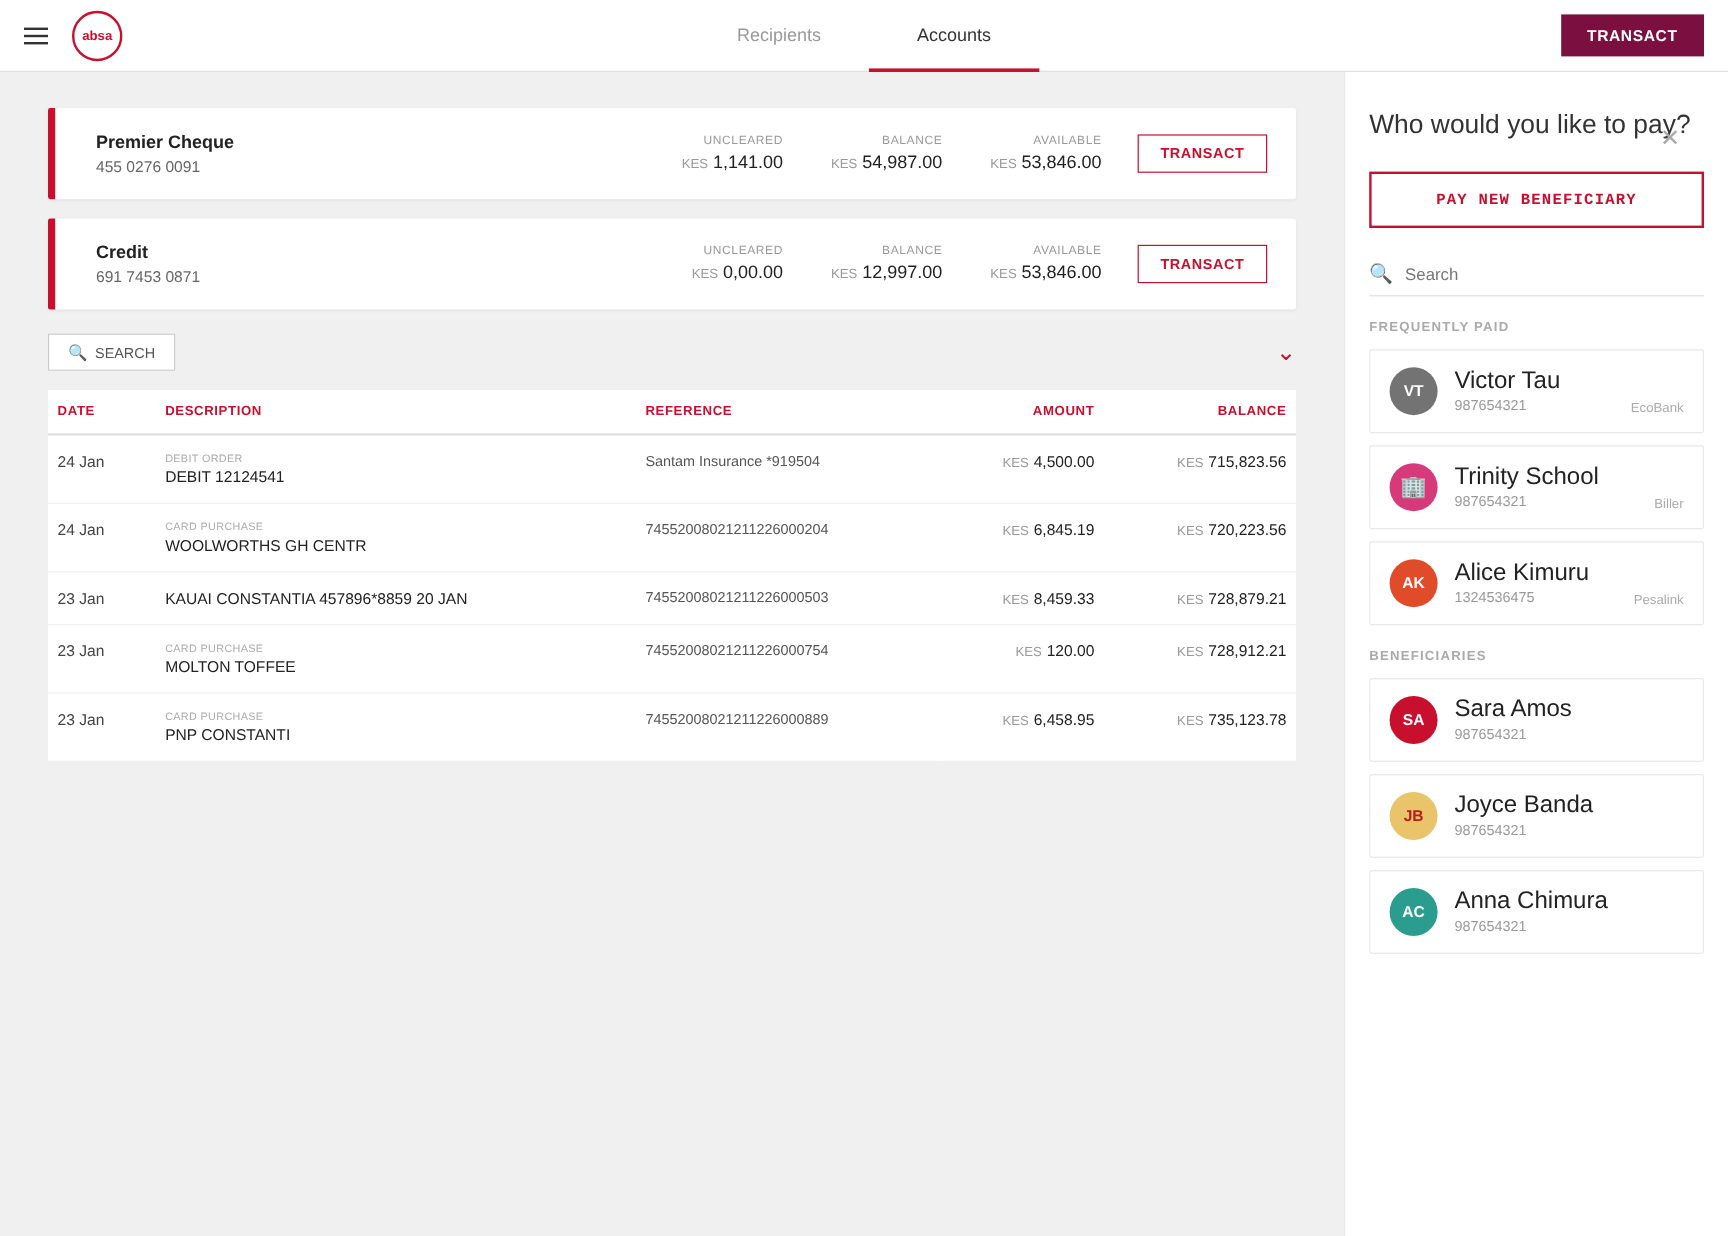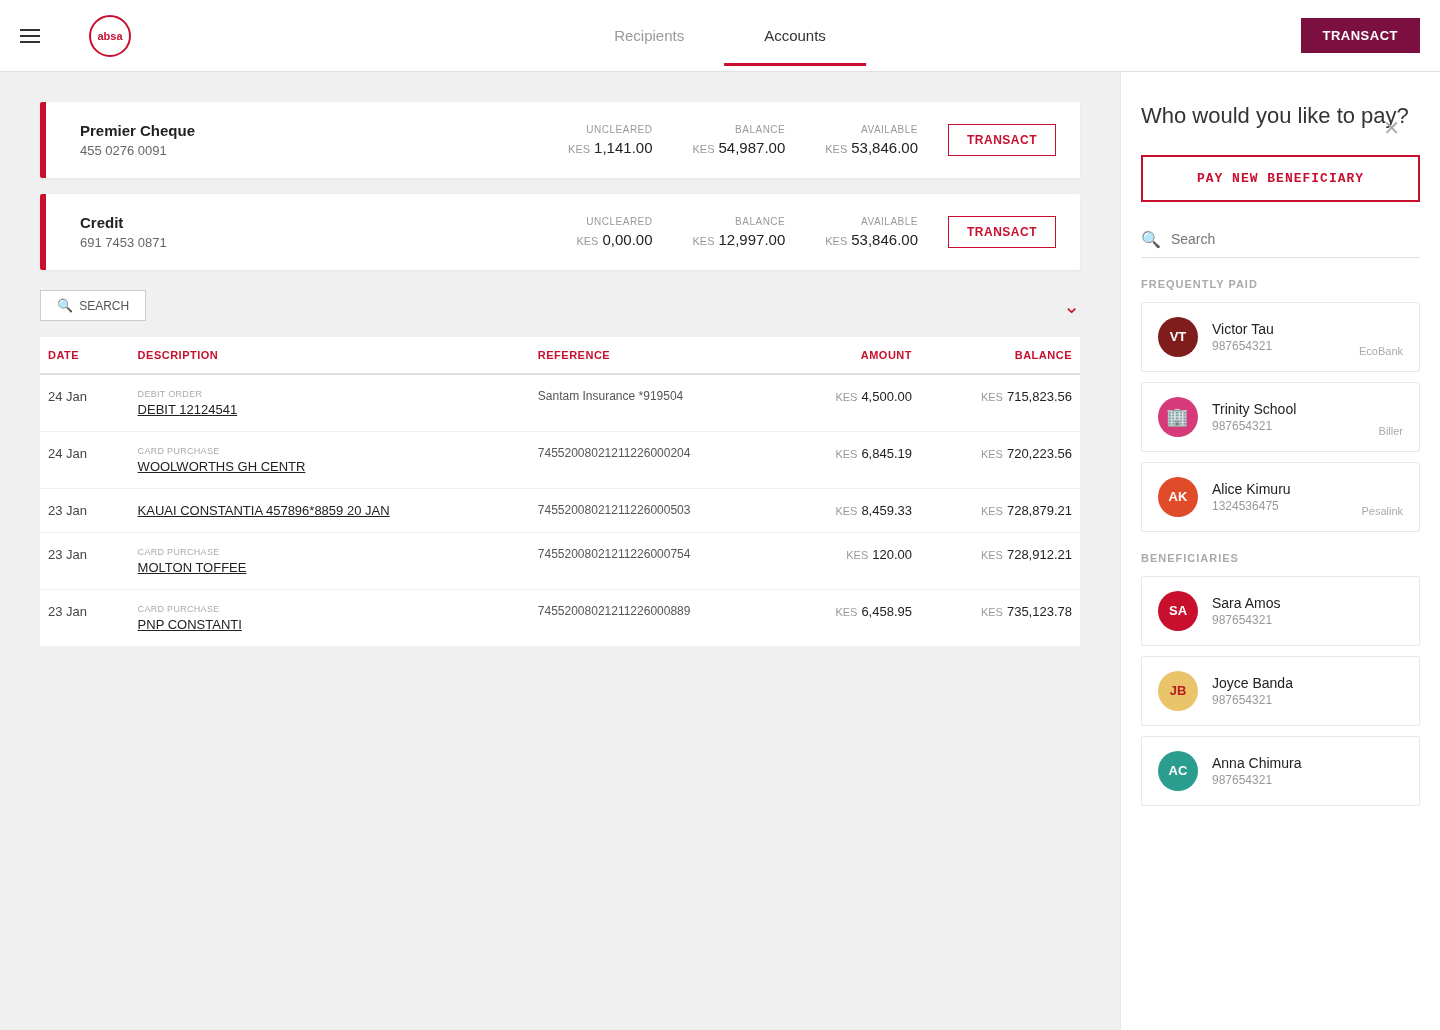--- a/index.html
+++ b/index.html
@@ -1,28 +1,27 @@
 <!DOCTYPE html>
 <html><head>
   <meta charset="utf-8">
   <style>
     * { box-sizing: border-box; margin: 0; padding: 0; }
     body { font-family: 'Helvetica Neue', Arial, sans-serif; background: #f0f0f0; width: 1440px; height: 1030px; overflow: hidden; display: flex; flex-direction: column; }
 
     
     .header {
       background: #fff;
-      height: 72px;
+      height: 60px;
       display: flex;
       align-items: center;
       padding: 0 20px;
       border-bottom: 1px solid #e0e0e0;
       position: relative;
       z-index: 10;
-      gap: 29px;
     }
     .header-menu-icon {
       cursor: pointer;
       margin-right: 20px;
       display: flex; flex-direction: column; gap: 4px;
     }
     .header-menu-icon span {
       display: block; width: 20px; height: 2px; background: #333;
     }
     .logo-circle {
@@ -110,21 +109,21 @@
       text-transform: uppercase; padding: 12px 8px; border-bottom: 2px solid #e0e0e0;
       text-align: left;
     }
     .transactions-table thead tr th:last-child,
     .transactions-table thead tr th:nth-child(4) { text-align: right; }
     .transactions-table tbody tr { border-bottom: 1px solid #f0f0f0; }
     .transactions-table tbody tr td { padding: 14px 8px; vertical-align: top; }
     .td-date { font-size: 13px; color: #444; min-width: 60px; }
     .td-desc { min-width: 180px; }
     .td-desc-label { font-size: 9px; color: #aaa; text-transform: uppercase; letter-spacing: 0.3px; margin-bottom: 3px; }
-    .td-desc-main { font-size: 13px; color: #222; font-weight: 500; text-decoration: underline; }
+    .td-desc-main { font-size: 13px; color: #222; font-weight: 500; }
     .td-ref { font-size: 12px; color: #555; }
     .td-amount { text-align: right; font-size: 13px; color: #222; }
     .td-amount .cur { font-size: 11px; color: #999; margin-right: 4px; }
     .td-balance { text-align: right; font-size: 13px; color: #222; }
     .td-balance .cur { font-size: 11px; color: #999; margin-right: 4px; }
 
     
     .right-panel {
       width: 320px; background: #fff; border-left: 1px solid #e8e8e8;
       overflow-y: auto; padding: 30px 20px;
@@ -157,29 +156,29 @@
 
     .beneficiary-card {
       border: 1px solid #e8e8e8; border-radius: 2px; padding: 14px 16px;
       margin-bottom: 10px; cursor: pointer; display: flex; align-items: center; gap: 14px;
     }
     .avatar {
       width: 40px; height: 40px; border-radius: 50%;
       display: flex; align-items: center; justify-content: center;
       font-size: 13px; font-weight: bold; color: #fff; flex-shrink: 0;
     }
-    .av-orange { background: #7f1d1d; }
+    .av-orange { background: #737373; }
     .av-pink { background: #d63a7a; }
     .av-red-orange { background: #e04b2a; }
     .av-pink2 { background: #c8102e; }
     .av-teal { background: #2a9d8f; }
     .av-yellow { background: #e9c46a; color: #b91c1c; }
 
     .beneficiary-info { flex: 1; }
-    .beneficiary-name { font-size: 14px; color: #222; font-weight: 500; margin-bottom: 2px; }
+    .beneficiary-name { font-size: 20px; color: #222; font-weight: 500; margin-bottom: 2px; }
     .beneficiary-number { font-size: 12px; color: #999; }
     .beneficiary-tag { font-size: 11px; color: #aaa; text-align: right; align-self: flex-end; margin-left: auto; }
 
     .close-btn {
       position: absolute; top: 16px; right: 20px;
       font-size: 20px; color: #aaa; cursor: pointer;
       background: none; border: none; line-height: 1;
     }
 
     .right-panel-header { position: relative; }

